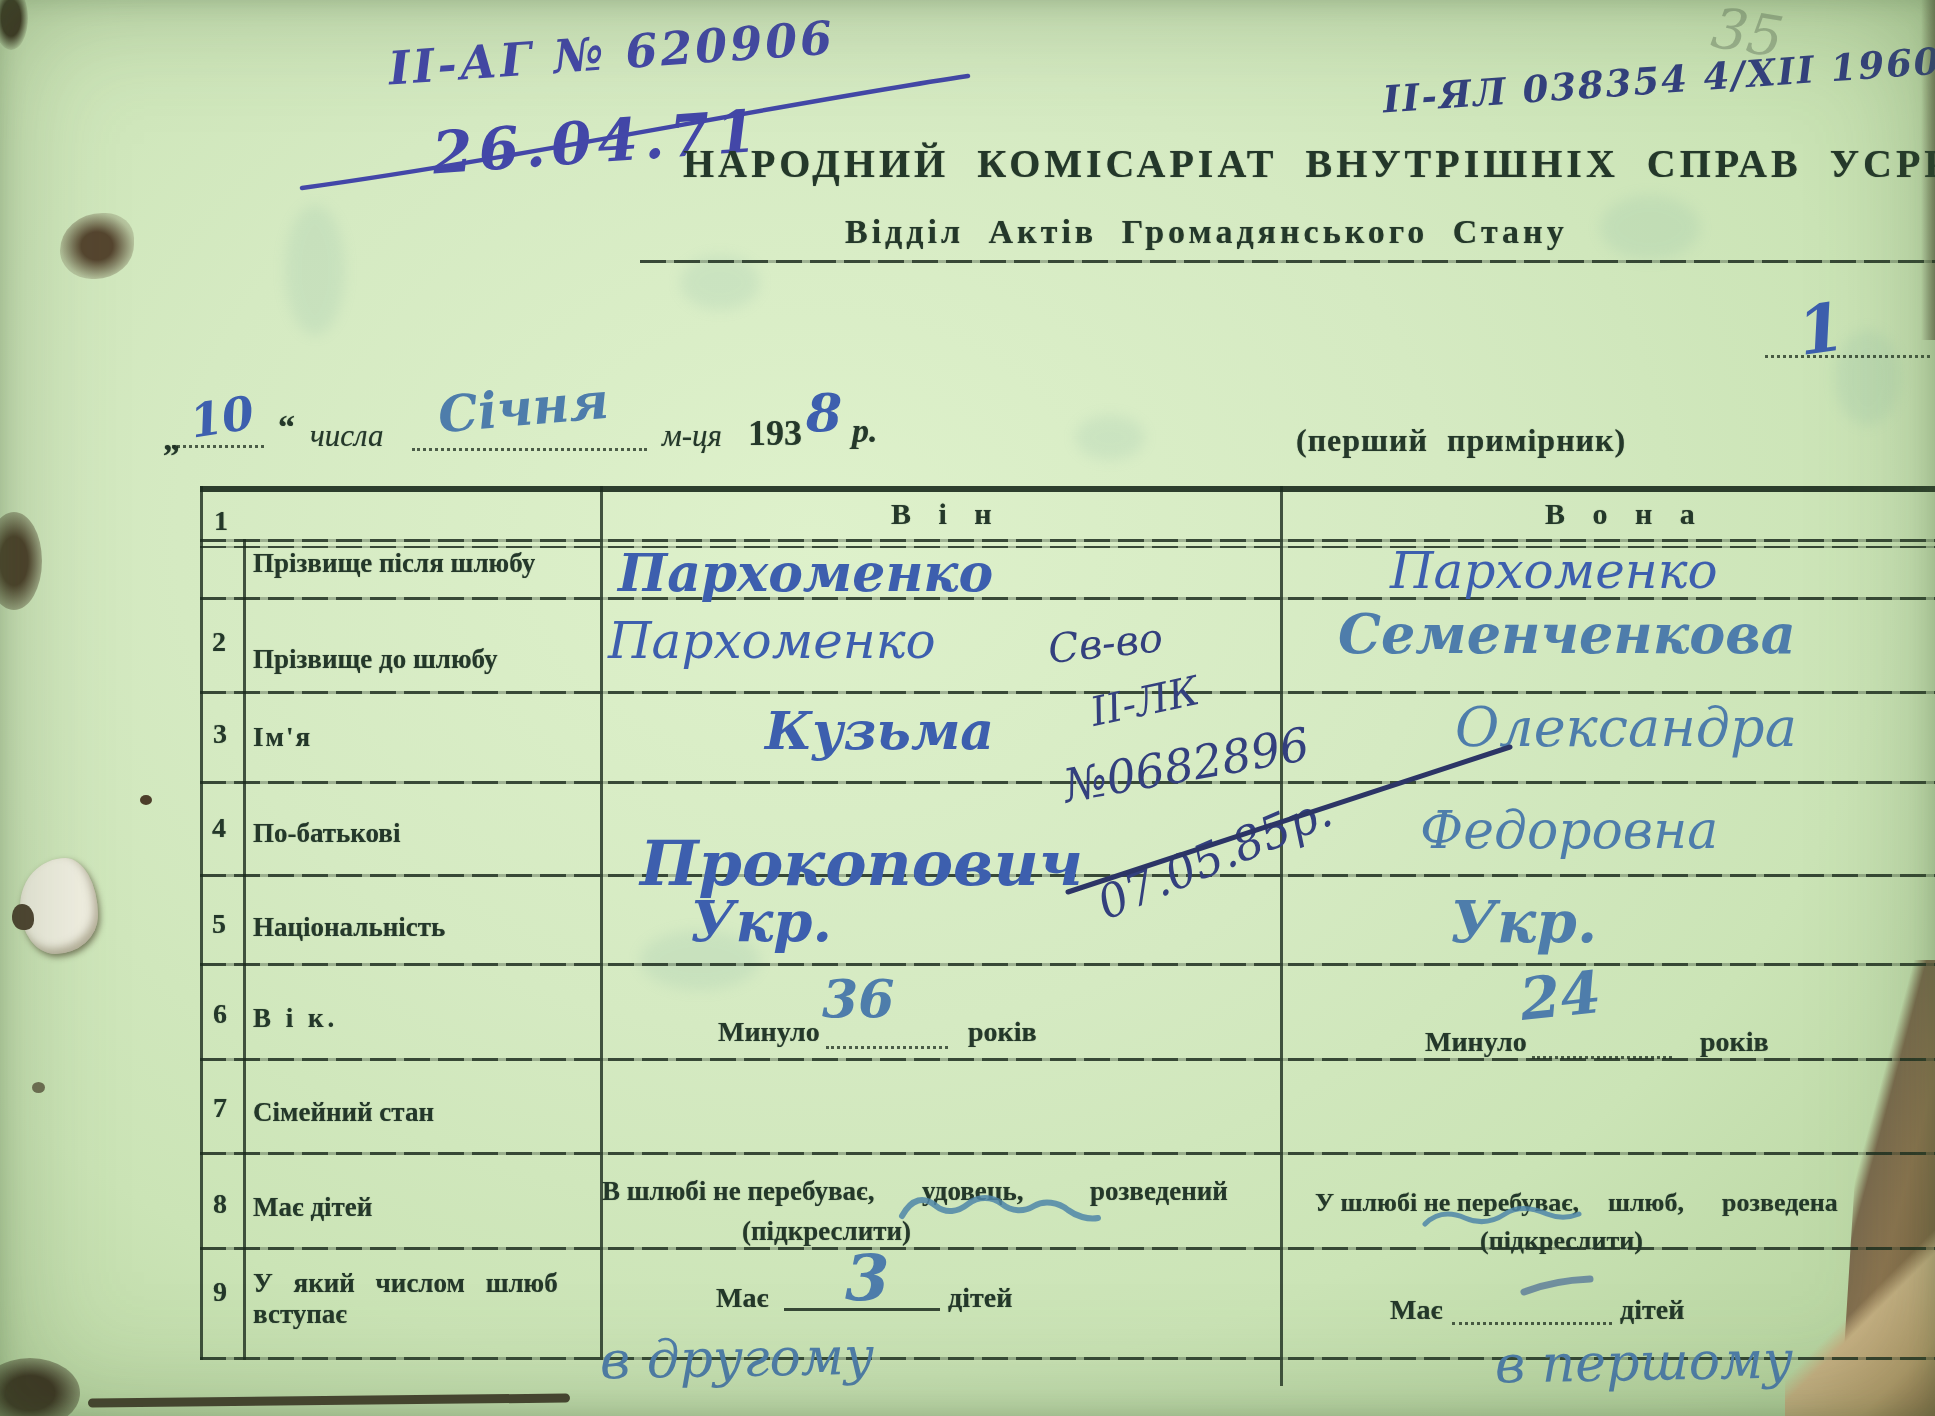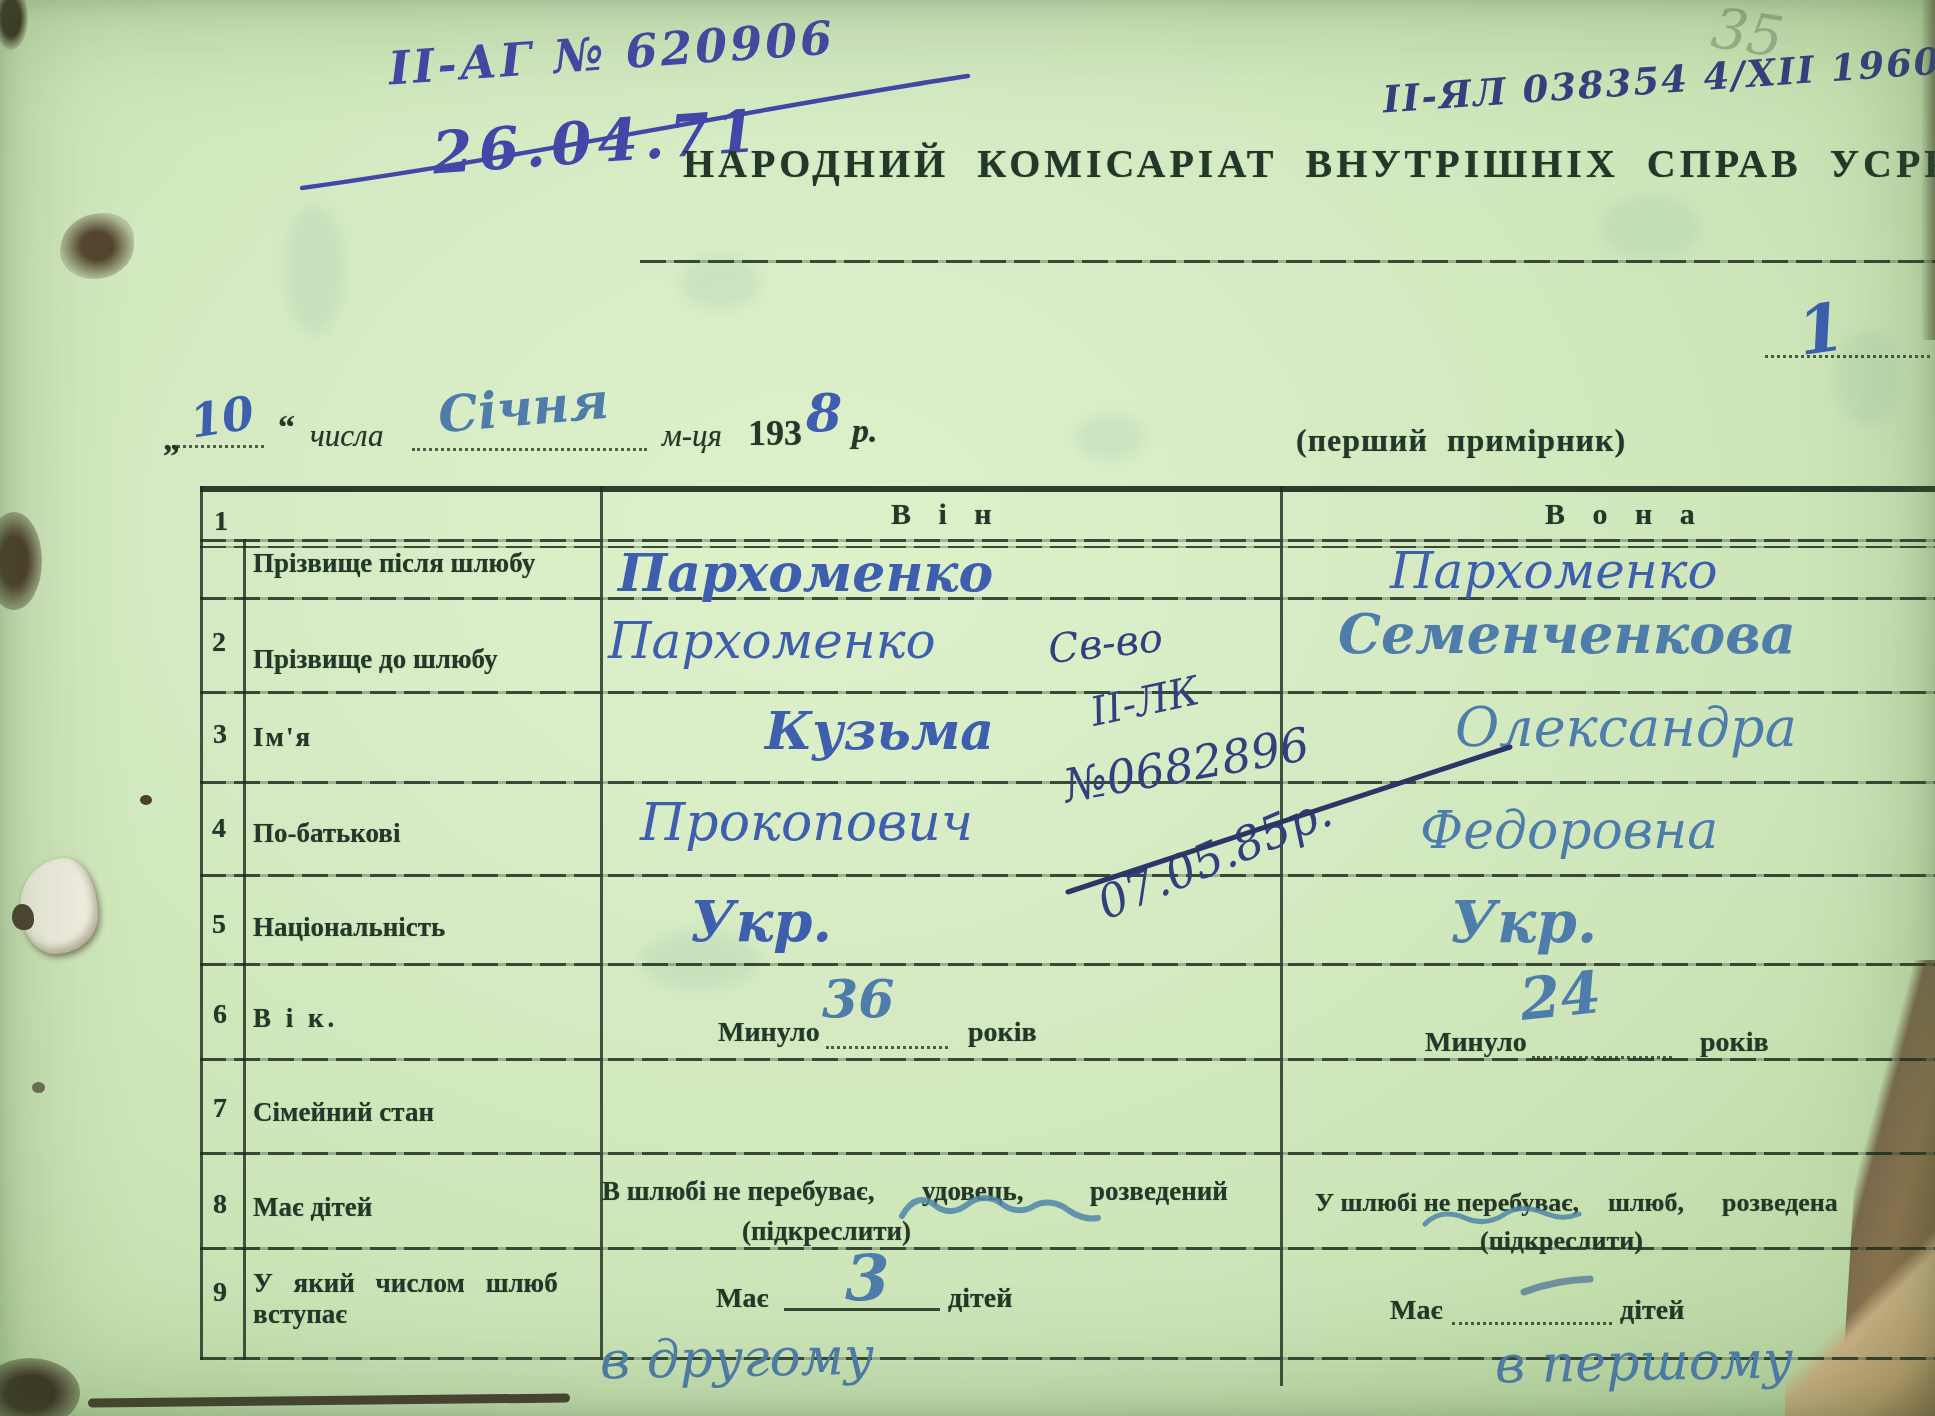--- a/index.html
+++ b/index.html
@@ -62,20 +62,21 @@
   <div class="tear-fold"></div>
   <div class="edge-top-right"></div>
   <div class="streak"></div>
 
   <div class="hand pen-violet" style="left:388px;top:26px;font-size:46px;font-weight:bold;transform:rotate(-4deg);letter-spacing:3px;">ІІ-АГ № 620906</div>
   <div class="hand pen-violet" style="left:432px;top:108px;font-size:58px;font-weight:bold;transform:rotate(-4deg);letter-spacing:6px;">26.04.71</div>
   <div class="hand pen-dark" style="left:1382px;top:56px;font-size:37px;font-weight:bold;transform:rotate(-4deg);letter-spacing:2px;">ІІ-ЯЛ 038354 4/ХІІ 1960 р.</div>
   <div class="hand pencil" style="left:1712px;top:0px;font-size:56px;transform:rotate(9deg);">35</div>
 
   <div class="printed" style="left:683px;top:140px;font-size:40px;letter-spacing:4px;word-spacing:14px;">НАРОДНИЙ КОМІСАРІАТ ВНУТРІШНІХ СПРАВ УСРР</div>
+  <div class="printed" style="left:845px;top:213px;font-size:34px;letter-spacing:4px;word-spacing:12px;">Відділ Актів Громадянського Стану</div>
   <div class="hline" style="left:640px;top:260px;width:1295px;"></div>
 
   <div class="dot" style="left:1765px;top:355px;width:165px;"></div>
   <div class="hand pen-blue" style="left:1798px;top:290px;font-size:66px;font-weight:bold;transform:rotate(-8deg);">1</div>
 
   <div class="printed" style="left:163px;top:420px;font-size:34px;">„</div>
   <div class="hand pen-blue" style="left:190px;top:390px;font-size:46px;font-weight:bold;transform:rotate(-9deg);">10</div>
   <div class="dot" style="left:172px;top:445px;width:92px;"></div>
   <div class="printed" style="left:278px;top:408px;font-size:34px;">“</div>
   <div class="printed" style="left:310px;top:418px;font-size:31px;font-style:italic;font-weight:normal;">числа</div>
@@ -127,21 +128,21 @@
   <div class="printed" style="left:253px;top:1192px;font-size:27px;">Має дітей</div>
   <div class="printed" style="left:253px;top:1268px;font-size:27px;white-space:normal;width:345px;word-spacing:14px;">У який числом шлюб вступає</div>
 
   <div class="hand pen-blue" style="left:618px;top:542px;font-size:52px;font-weight:bold;">Пархоменко</div>
   <div class="hand pen-blue" style="left:608px;top:612px;font-size:50px;">Пархоменко</div>
   <div class="hand pen-dark" style="left:1048px;top:620px;font-size:40px;transform:rotate(-6deg);">Св-во</div>
   <div class="hand pen-blue" style="left:765px;top:700px;font-size:52px;font-weight:bold;">Кузьма</div>
   <div class="hand pen-dark" style="left:1090px;top:678px;font-size:40px;transform:rotate(-12deg);">ІІ-ЛК</div>
   <div class="hand pen-dark" style="left:1062px;top:738px;font-size:46px;transform:rotate(-10deg);">№0682896</div>
   <div class="hand pen-dark" style="left:1090px;top:830px;font-size:46px;transform:rotate(-23deg);">07.05.85р.</div>
-  <div class="hand pen-blue" style="left:640px;top:792px;font-size:52px;">Прокопович</div>
+  <div class="hand pen-blue" style="left:640px;top:827px;font-size:62px;font-weight:bold;">Прокопович</div>
   <div class="hand pen-blue" style="left:690px;top:888px;font-size:56px;font-weight:bold;">Укр.</div>
 
   <div class="hand pen-blue" style="left:1390px;top:542px;font-size:50px;">Пархоменко</div>
   <div class="hand pen-teal" style="left:1455px;top:696px;font-size:54px;">Олександра</div>
   <div class="hand pen-teal" style="left:1338px;top:602px;font-size:54px;font-weight:bold;">Семенченкова</div>
   <div class="hand pen-teal" style="left:1420px;top:800px;font-size:52px;text-align:right;">Федоровна</div>
   <div class="hand pen-teal" style="left:1450px;top:888px;font-size:58px;font-weight:bold;">Укр.</div>
 
   <div class="printed" style="left:718px;top:1016px;font-size:28px;">Минуло</div>
   <div class="dot" style="left:826px;top:1046px;width:122px;"></div>

